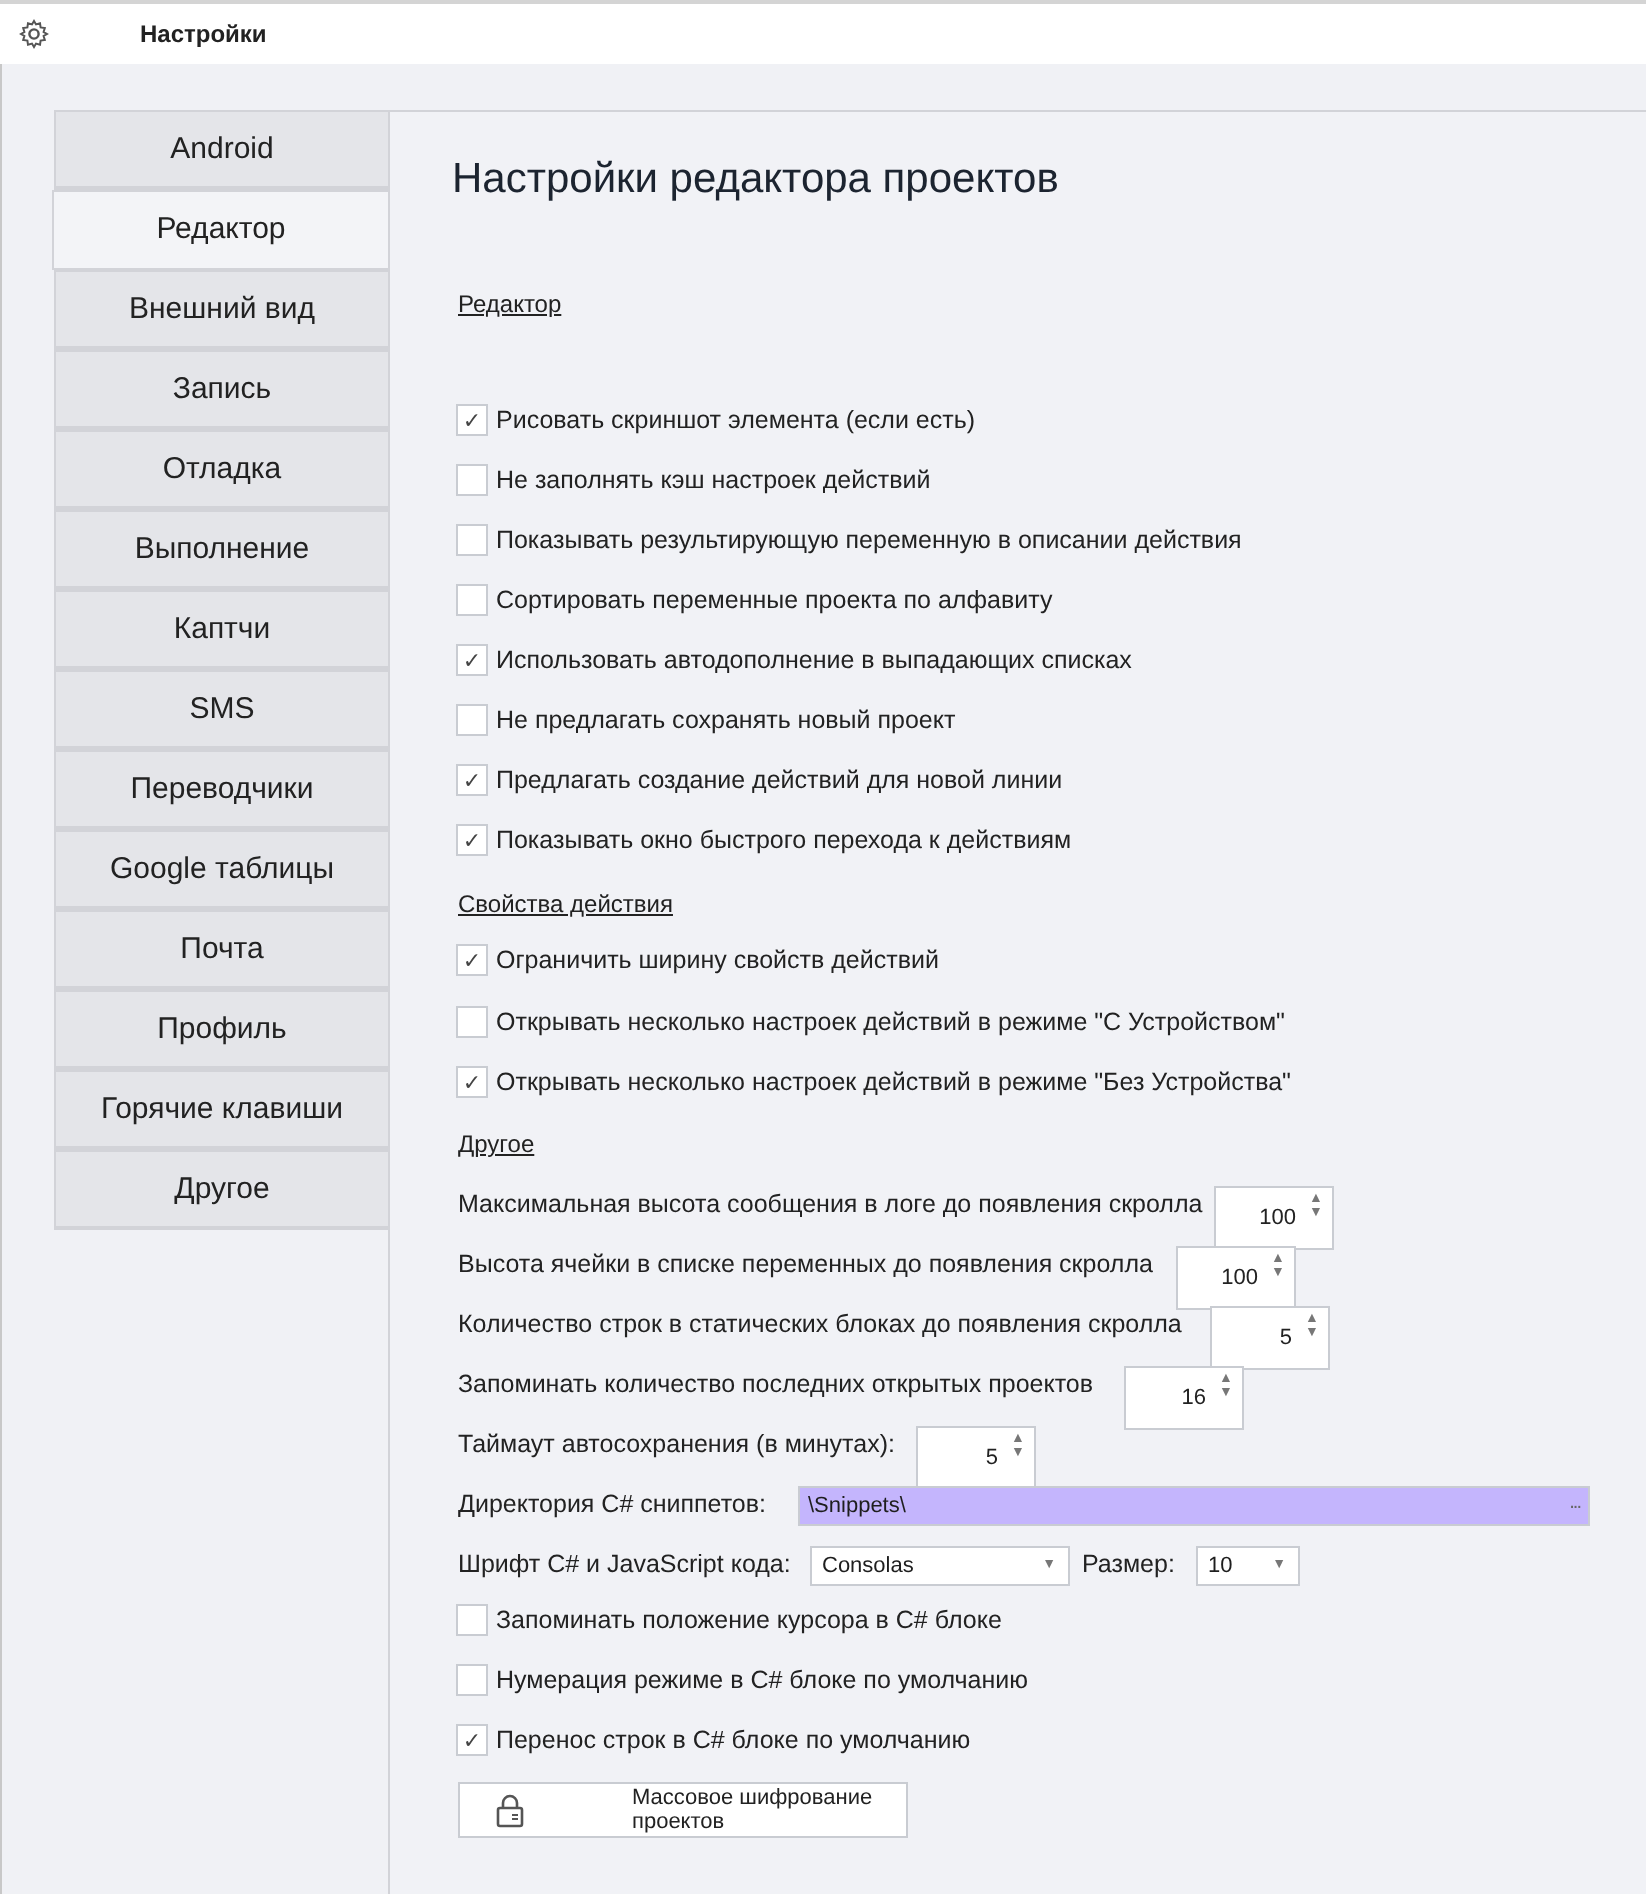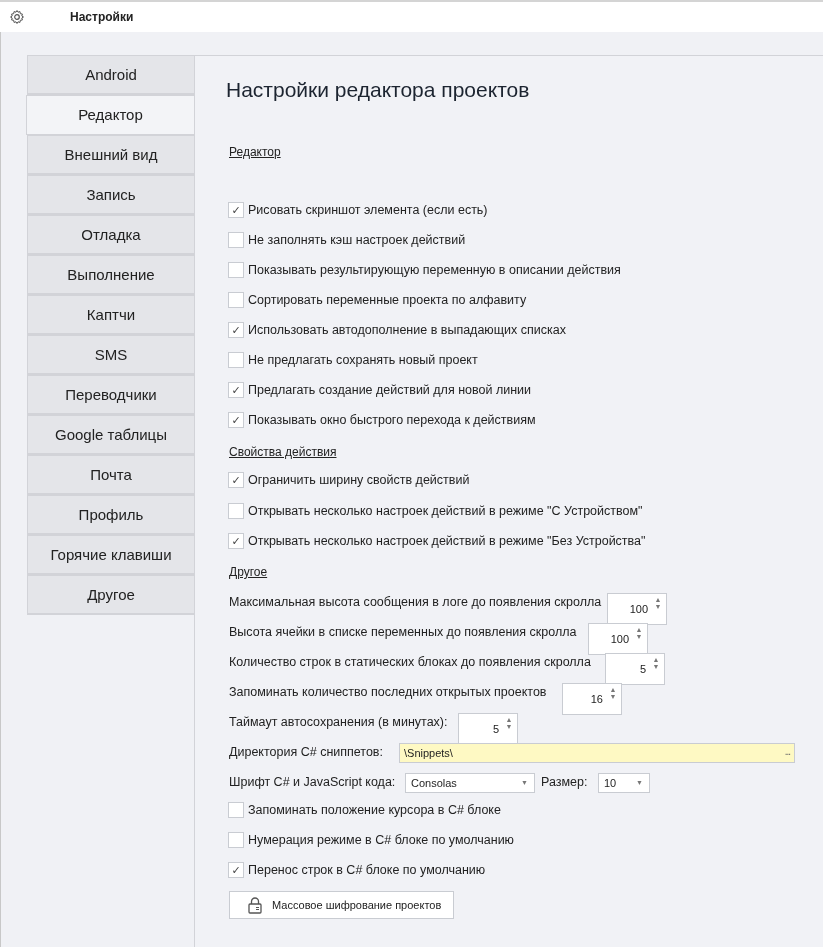--- a/index.html
+++ b/index.html
@@ -13,25 +13,25 @@
   .nav-item { display: block; width: 168px; height: 40px; background: #e4e5e9; border: 1px solid #d2d3d8; border-bottom-width: 2px; text-align: center; line-height: 38px; font-size: 15px; color: #222; cursor: pointer; }
   .nav-item.active { background: #f3f4f7; border-right-color: #f3f4f7; border-bottom-width: 1px; margin-left: -1px; width: 169px; }
   .content { position: absolute; left: 193px; top: 23px; width: 630px; height: 892px; background: #f1f2f6; border-left: 1px solid #d2d3d8; border-top: 1px solid #d2d3d8; padding-left: 40px; }
   .page-title { position: absolute; left: 31px; top: 22px; font-size: 21px; color: #1c2430; }
   .section { position: absolute; left: 34px; font-size: 12px; color: #222; text-decoration: underline; }
   .chk-row { position: absolute; left: 33px; height: 18px; display: flex; align-items: center; font-size: 12.5px; color: #222; cursor: pointer; }
   .chk { width: 16px; height: 16px; background: #fff; border: 1px solid #c9ccd2; margin-right: 4px; display: inline-flex; align-items: center; justify-content: center; font-size: 11px; color: #444; }
   .lbl-row { position: absolute; left: 34px; height: 20px; display: flex; align-items: center; font-size: 12.5px; color: #222; }
   .spin { position: absolute; height: 32px; background: #fff; border: 1px solid #c9ccd2; display: flex; align-items: center; justify-content: flex-end; font-size: 11px; color: #222; padding-right: 18px; }
   .spin .arrows { position: absolute; right: 4px; top: 2px; width: 8px; height: 14px; display: flex; flex-direction: column; align-items: center; justify-content: space-between; font-size: 7px; color: #777; line-height: 7px; }
-  .textfield { position: absolute; height: 20px; background: #fef9c3; border: 1px solid #c9ccd2; font-size: 11px; padding-left: 4px; display: flex; align-items: center; }
+  .textfield { position: absolute; height: 20px; background: #c4b5fd; border: 1px solid #c9ccd2; font-size: 11px; padding-left: 4px; display: flex; align-items: center; }
   .textfield .dots { position: absolute; right: 4px; top: 2px; font-size: 10px; color: #666; letter-spacing: -1px; }
   .select { position: absolute; height: 20px; background: #fff; border: 1px solid #c9ccd2; font-size: 11px; padding-left: 5px; display: flex; align-items: center; }
   .select .caret { position: absolute; right: 6px; top: 5px; font-size: 7px; color: #777; }
-  .btn { position: absolute; left: 34px; top: 867px; width: 225px; height: 28px; background: #fff; border: 1px solid #c9ccd2; display: flex; align-items: center; font-size: 11px; color: #222; cursor: pointer; }
+  .btn { position: absolute; left: 34px; top: 867px; width: 225px; height: 28px; background: #fff; border: 1px solid #c9ccd2; display: flex; align-items: center; font-size: 11px; color: #222; cursor: pointer; gap: 44px; }
   .btn .lock { margin-left: 18px; margin-right: 10px; width: 14px; height: 17px; display: inline-flex; }
 </style>
 </head>
 <body>
 
 <div class="topstrip"></div>
 
 <div class="titlebar">
   <span class="gear">
     <svg width="16" height="16" viewBox="0 0 16 16">

